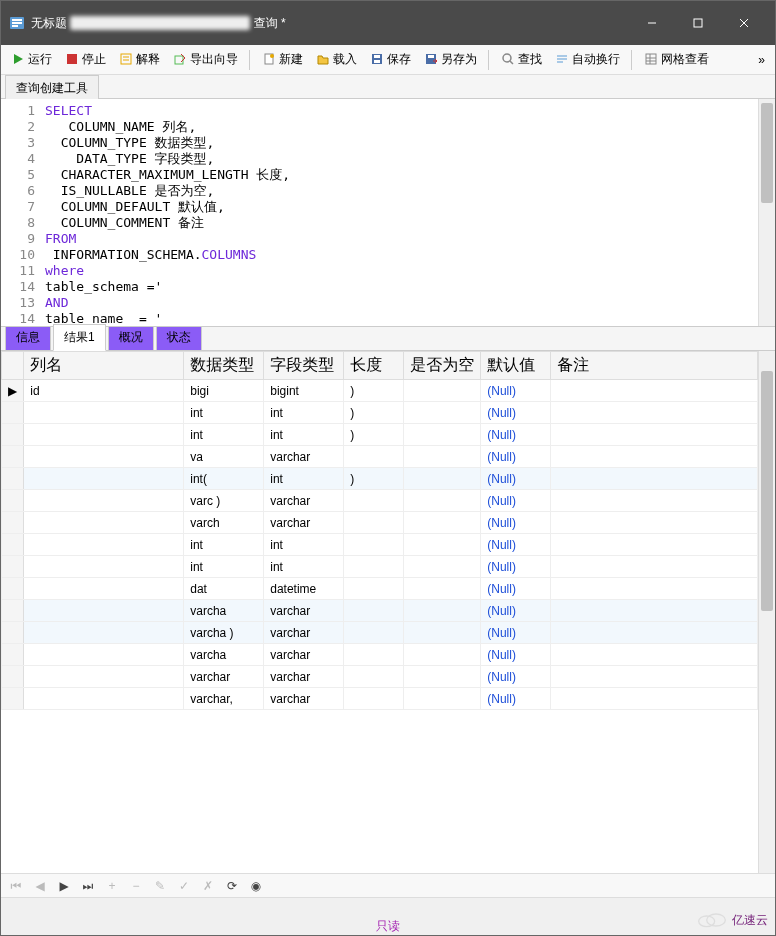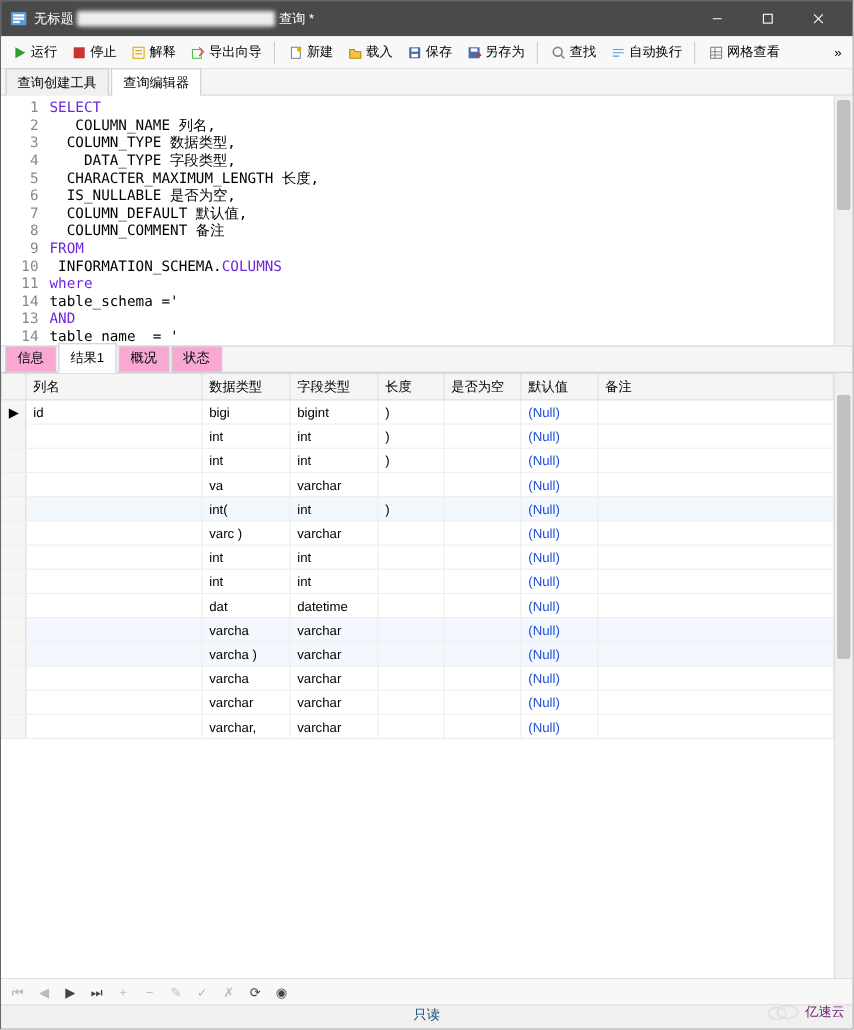--- a/index.html
+++ b/index.html
@@ -1,74 +1,74 @@
 <!DOCTYPE html>
 <html><head>
 <meta charset="utf-8">
 <style>
 * { box-sizing: border-box; margin: 0; padding: 0; }
 body { font-family: "Microsoft YaHei", "Segoe UI", sans-serif; font-size: 12px; background: #f0f0f0; width: 776px; height: 936px; overflow: hidden; position: relative; }
 .window { width: 776px; height: 936px; background: #fff; display: flex; flex-direction: column; border: 1px solid #666; }
 
 
-.titlebar { height: 32px; background: #4a4a4a; color: #fff; display: flex; align-items: center; padding: 0 8px; }
+.titlebar { height: 44px; background: #4a4a4a; color: #fff; display: flex; align-items: center; padding: 0 8px; }
 .titlebar .app-icon { width: 16px; height: 16px; margin-right: 6px; display: inline-block; }
 .titlebar .app-icon svg { width: 16px; height: 16px; }
 .titlebar .title-text { flex: 1; font-size: 12px; }
 .titlebar .win-buttons { display: flex; }
 .titlebar .win-btn { width: 46px; height: 32px; display: flex; align-items: center; justify-content: center; color: #fff; cursor: pointer; }
 
 
 .menubar { height: 24px; display: flex; align-items: center; padding: 0 4px; background: #fff; border-bottom: 1px solid #ddd; }
 .menubar .menu-item { padding: 2px 6px; cursor: pointer; }
 
 
 .toolbar { height: 30px; display: flex; align-items: center; padding: 0 4px; background: #f8f8f8; border-bottom: 1px solid #ddd; gap: 2px; }
-.toolbar .tb-btn { display: flex; align-items: center; padding: 2px 4px; cursor: pointer; border: 1px solid transparent; white-space: nowrap; }
+.toolbar .tb-btn { display: flex; align-items: flex-start; padding: 2px 4px; cursor: pointer; border: 1px solid transparent; white-space: nowrap; }
 .toolbar .tb-sep { width: 1px; height: 20px; background: #ccc; margin: 0 4px; }
 .toolbar .tb-icon { width: 16px; height: 16px; margin-right: 2px; display: inline-flex; align-items: center; justify-content: center; }
 .toolbar .tb-overflow { margin-left: auto; padding: 2px 6px; cursor: pointer; }
 
 
-.tabs-upper { height: 24px; display: flex; align-items: center; padding: 0 4px; background: #f5f5f5; border-bottom: 1px solid #ccc; }
+.tabs-upper { height: 24px; display: flex; align-items: flex-start; padding: 0 4px; background: #f5f5f5; border-bottom: 1px solid #ccc; flex-direction: column; }
 .tabs-upper .tab { padding: 4px 10px; border: 1px solid #ccc; border-bottom: none; margin-right: 2px; background: #f0f0f0; cursor: pointer; }
 .tabs-upper .tab.active { background: #fff; border-bottom: 1px solid #fff; position: relative; top: 1px; }
 
 
 .editor-wrap { position: relative; height: 228px; display: flex; background: #fff; border-bottom: 1px solid #ccc; overflow: hidden; }
 .gutter { width: 40px; background: #fff; color: #888; text-align: right; padding: 4px 6px 4px 0; font-family: Consolas, monospace; font-size: 13px; line-height: 16px; user-select: none; }
 .code { flex: 1; padding: 4px 4px; font-family: Consolas, monospace; font-size: 13px; line-height: 16px; white-space: pre; overflow: hidden; }
 .code .kw { color: #6d28d9; }
 .editor-scroll { width: 17px; background: #f0f0f0; border-left: 1px solid #ddd; position: relative; }
 .editor-scroll .thumb { position: absolute; left: 2px; right: 2px; top: 4px; height: 100px; background: #c0c0c0; border-radius: 2px; }
 
 
 .tabs-lower { height: 24px; display: flex; align-items: flex-end; padding: 0 4px; background: #f5f5f5; border-bottom: 1px solid #ccc; }
-.tabs-lower .tab { padding: 4px 10px; border: 1px solid #ccc; border-bottom: none; margin-right: 2px; background: #f9a8d4; cursor: pointer; }
+.tabs-lower .tab { padding: 4px 10px; border: 1px solid #ccc; border-bottom: none; margin-right: 2px; background: #8b5cf6; cursor: pointer; }
 .tabs-lower .tab.active { background: #fff; border-bottom: 1px solid #fff; position: relative; top: 1px; }
 
 
 .grid-wrap { flex: 1; display: flex; background: #fff; overflow: hidden; position: relative; }
 .grid { flex: 1; overflow: hidden; }
 .grid table { border-collapse: collapse; width: 100%; }
-.grid th { background: #f5f5f5; border: 1px solid #ddd; text-align: left; padding: 3px 6px; font-weight: normal; font-size: 12px; white-space: nowrap; }
+.grid th { background: #f5f5f5; border: 1px solid #ddd; text-align: left; padding: 3px 6px; font-weight: normal; font-size: 16px; white-space: nowrap; }
 .grid td { border: 1px solid #eee; padding: 2px 6px; font-size: 12px; height: 22px; white-space: nowrap; }
 .grid tr.alt { background: #f2f8fd; }
 .grid .row-indicator { width: 16px; text-align: center; background: #f5f5f5; border-right: 1px solid #ddd; }
 .grid .null { color: #1d4ed8; }
 .grid-scroll { width: 17px; background: #f0f0f0; border-left: 1px solid #ddd; position: relative; }
 .grid-scroll .thumb { position: absolute; left: 2px; right: 2px; top: 20px; height: 240px; background: #c0c0c0; border-radius: 2px; }
 
 
 .navbar { height: 24px; display: flex; align-items: center; padding: 0 6px; background: #f8f8f8; border-top: 1px solid #ddd; gap: 6px; }
 .navbar .nav-btn { width: 18px; height: 18px; display: inline-flex; align-items: center; justify-content: center; cursor: pointer; color: #444; }
 .navbar .nav-btn.disabled { color: #bbb; cursor: default; }
 
 
-.statusbar { height: 22px; display: flex; align-items: flex-start; justify-content: center; background: #f0f0f0; border-top: 1px solid #ddd; color: #0c4a6e; }
+.statusbar { height: 38px; display: flex; align-items: flex-end; justify-content: center; background: #f0f0f0; border-top: 1px solid #ddd; color: #a21caf; }
 
 
 .watermark { position: absolute; right: 8px; bottom: 6px; color: #701a75; font-size: 12px; display: flex; align-items: center; gap: 4px; pointer-events: none; }
 .watermark svg { width: 32px; height: 20px; opacity: .5; }
 
 .col-name { width: 160px; }
 .col-dtype { width: 80px; }
 .col-ftype { width: 80px; }
 .col-len { width: 60px; }
 .col-null { width: 70px; margin-left: 48px; }
@@ -333,20 +333,30 @@
               <td>varc    )</td>
               <td>varchar</td>
               <td></td>
               <td></td>
               <td class="null">(Null)</td>
               <td></td>
             </tr>
             <tr>
               <td class="row-indicator"></td>
               <td></td>
+              <td>varch</td>
+              <td>varchar</td>
+              <td></td>
+              <td></td>
+              <td class="null">(Null)</td>
+              <td></td>
+            </tr>
+            <tr>
+              <td class="row-indicator"></td>
+              <td></td>
               <td>int</td>
               <td>int</td>
               <td></td>
               <td></td>
               <td class="null">(Null)</td>
               <td></td>
             </tr>
             <tr>
               <td class="row-indicator"></td>
               <td></td>

